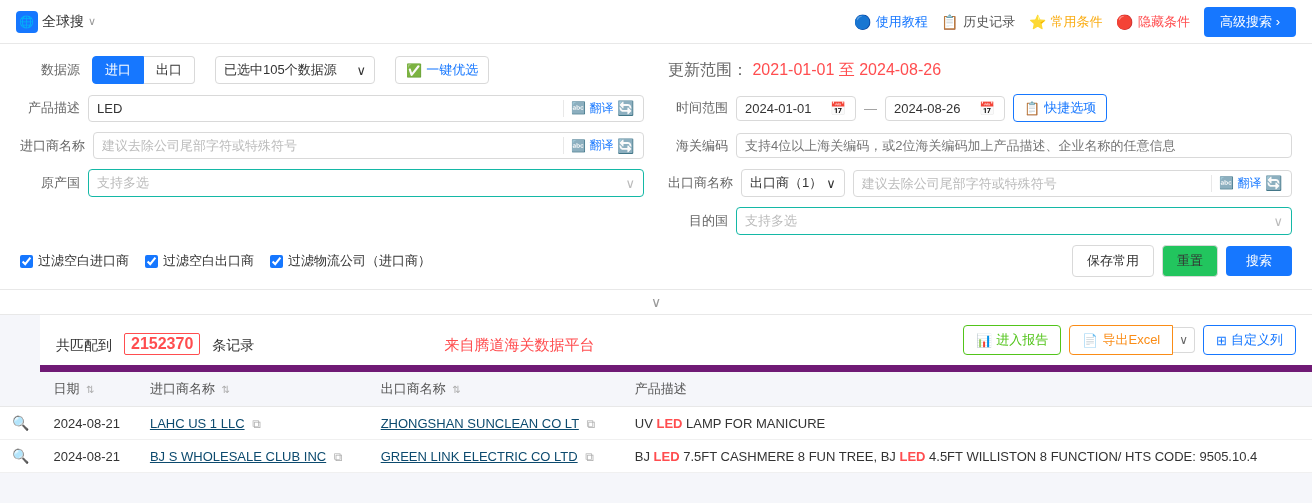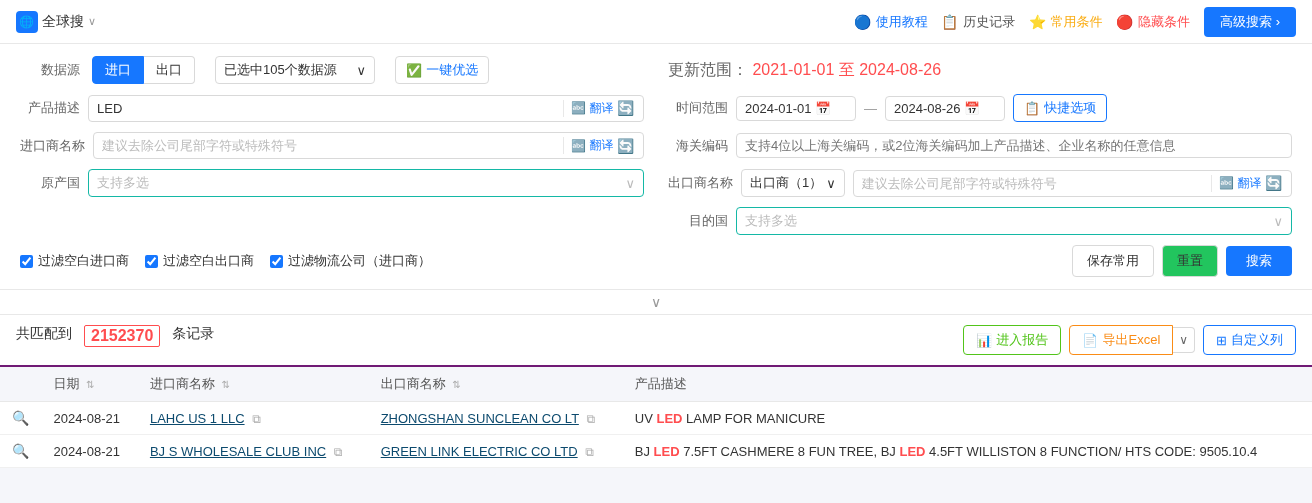--- a/index.html
+++ b/index.html
@@ -32,21 +32,21 @@
     .tab-btn:last-child { border-radius: 0 4px 4px 0; border-left: none; }
 
     .data-select { display: flex; align-items: center; border: 1px solid #d9d9d9; border-radius: 4px; padding: 4px 8px; background: #fff; cursor: pointer; font-size: 13px; gap: 4px; min-width: 160px; justify-content: space-between; }
     .one-key-btn { display: flex; align-items: center; gap: 4px; border: 1px solid #d9d9d9; border-radius: 4px; padding: 4px 10px; background: #fff; cursor: pointer; font-size: 13px; color: #1677ff; white-space: nowrap; }
 
     .input-wrap { display: flex; align-items: center; flex: 1; border: 1px solid #d9d9d9; border-radius: 4px; background: #fff; padding: 4px 8px; gap: 4px; }
     .input-wrap input { border: none; outline: none; flex: 1; font-size: 13px; color: #333; background: transparent; }
     .input-wrap input::placeholder { color: #bbb; }
     .translate-btn { display: flex; align-items: center; gap: 3px; color: #1677ff; font-size: 12px; cursor: pointer; white-space: nowrap; border-left: 1px solid #e8e8e8; padding-left: 8px; }
     .icon-circle { color: #999; cursor: pointer; font-size: 14px; }
-    .date-input { display: flex; align-items: center; border: 1px solid #d9d9d9; border-radius: 4px; padding: 4px 8px; background: #fff; font-size: 13px; gap: 4px; min-width: 120px; }
+    .date-input { display: flex; align-items: center; border: 1px solid #d9d9d9; border-radius: 4px; padding: 4px 8px; background: #fff; font-size: 13px; gap: 4px; min-width: 120px; justify-content: space-between; }
     .date-input .date-val { color: #333; }
     .date-sep { color: #999; }
 
     .hscode-input { flex: 1; border: 1px solid #d9d9d9; border-radius: 4px; padding: 4px 8px; background: #fff; font-size: 13px; color: #bbb; }
 
     .quick-select { display: flex; align-items: center; gap: 4px; color: #1677ff; font-size: 13px; cursor: pointer; white-space: nowrap; border: 1px solid #1677ff; border-radius: 4px; padding: 4px 10px; }
     .exporter-select { display: flex; align-items: center; border: 1px solid #d9d9d9; border-radius: 4px; padding: 4px 8px; background: #fff; cursor: pointer; font-size: 13px; gap: 4px; white-space: nowrap; }
 
     .country-select { display: flex; align-items: center; border: 1px solid #14b8a6; border-radius: 4px; padding: 4px 8px; background: #fff; cursor: pointer; font-size: 13px; color: #bbb; flex: 1; justify-content: space-between; }
 
@@ -54,21 +54,21 @@
     .checkbox-item { display: flex; align-items: center; gap: 5px; font-size: 13px; color: #333; }
     .checkbox-item input[type=checkbox] { accent-color: #1677ff; width: 13px; height: 13px; }
 
     .action-btns { display: flex; align-items: center; gap: 8px; margin-left: auto; }
     .btn-save { border: 1px solid #d9d9d9; background: #fff; border-radius: 4px; padding: 6px 14px; font-size: 13px; cursor: pointer; color: #333; }
     .btn-reset { border: 1px solid #d9d9d9; background: #22c55e; border-radius: 4px; padding: 6px 14px; font-size: 13px; cursor: pointer; color: #333; }
     .btn-search { background: #1677ff; color: #fff; border: none; border-radius: 4px; padding: 6px 20px; font-size: 13px; cursor: pointer; }
 
     .collapse-row { text-align: center; padding: 4px; background: #fff; border-bottom: 1px solid #e8e8e8; color: #999; cursor: pointer; font-size: 14px; }
 
-    .result-bar { display: flex; align-items: flex-start; background: #fff; padding: 10px 16px; border-bottom: 2px solid #701a75; gap: 12px; }
+    .result-bar { display: flex; align-items: flex-end; background: #fff; padding: 10px 16px; border-bottom: 7px solid #701a75; gap: 12px; margin-left: 40px; }
     .match-text { font-size: 14px; color: #333; }
     .match-count { color: #ff4d4f; font-size: 16px; font-weight: bold; border: 1px solid #ff4d4f; padding: 1px 6px; border-radius: 2px; }
     .match-unit { font-size: 14px; color: #333; }
     .platform-text { color: #ff4d4f; font-size: 15px; font-weight: 500; margin: 0 auto; }
     .result-actions { display: flex; align-items: center; gap: 8px; margin-left: auto; }
     .action-btn { display: flex; align-items: center; gap: 4px; border: 1px solid #d9d9d9; border-radius: 4px; padding: 5px 12px; font-size: 13px; cursor: pointer; background: #fff; color: #333; }
     .action-btn.green { border-color: #52c41a; color: #52c41a; }
     .action-btn.orange { border-color: #fa8c16; color: #fa8c16; }
     .action-btn.blue { border-color: #1677ff; color: #1677ff; }
     .dropdown-arrow { border: 1px solid #d9d9d9; border-radius: 0 4px 4px 0; padding: 5px 6px; cursor: pointer; background: #fff; font-size: 12px; border-left: none; color: #666; }
@@ -253,20 +253,21 @@
     </div>
   </div>
 </div>
 
 <div class="collapse-row">∨</div>
 
 <div class="result-bar">
   <span class="match-text">共匹配到</span>
   <span class="match-count">2152370</span>
   <span class="match-unit">条记录</span>
+  <span class="platform-text">来自腾道海关数据平台</span>
   <div class="result-actions">
     <div class="action-btn green">
       <span>📊</span>
       <span>进入报告</span>
     </div>
     <div style="display:flex; align-items:center;">
       <div class="action-btn orange" style="border-radius:4px 0 0 4px;">
         <span>📄</span>
         <span>导出Excel</span>
       </div>

